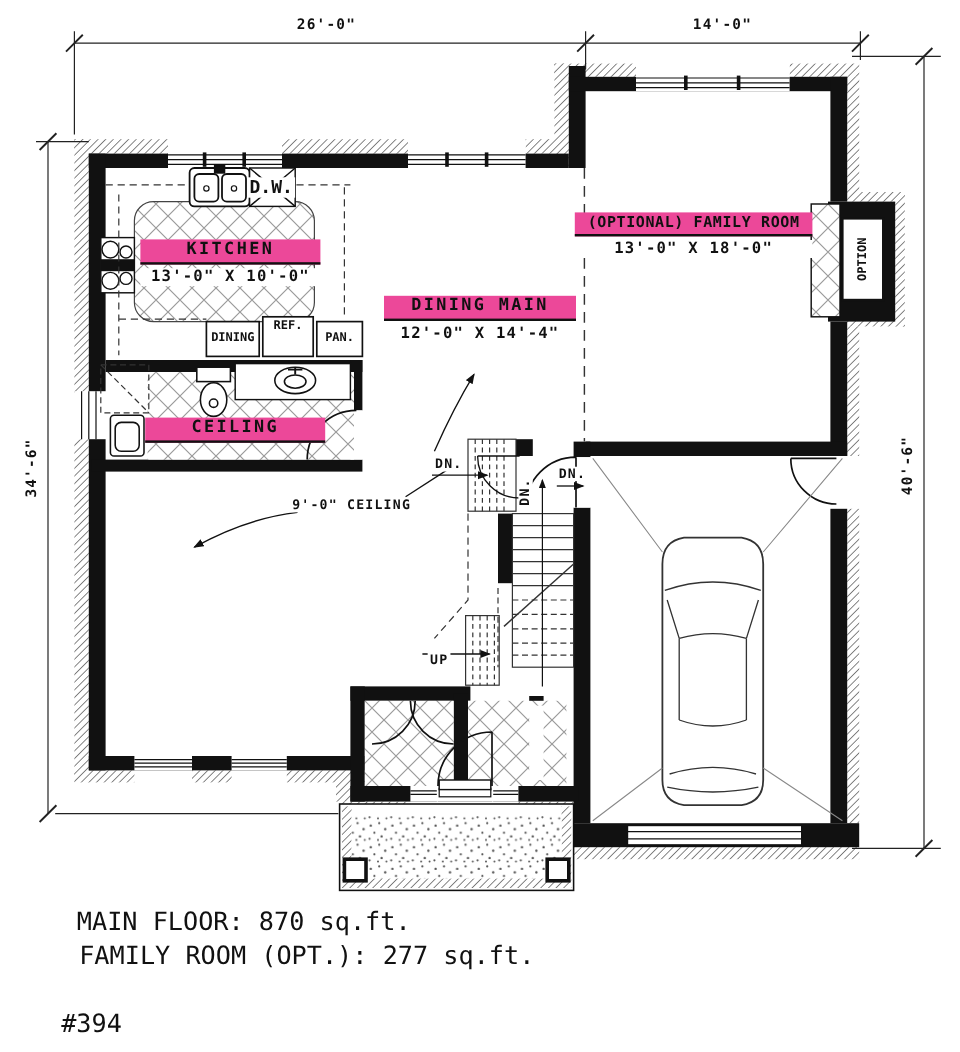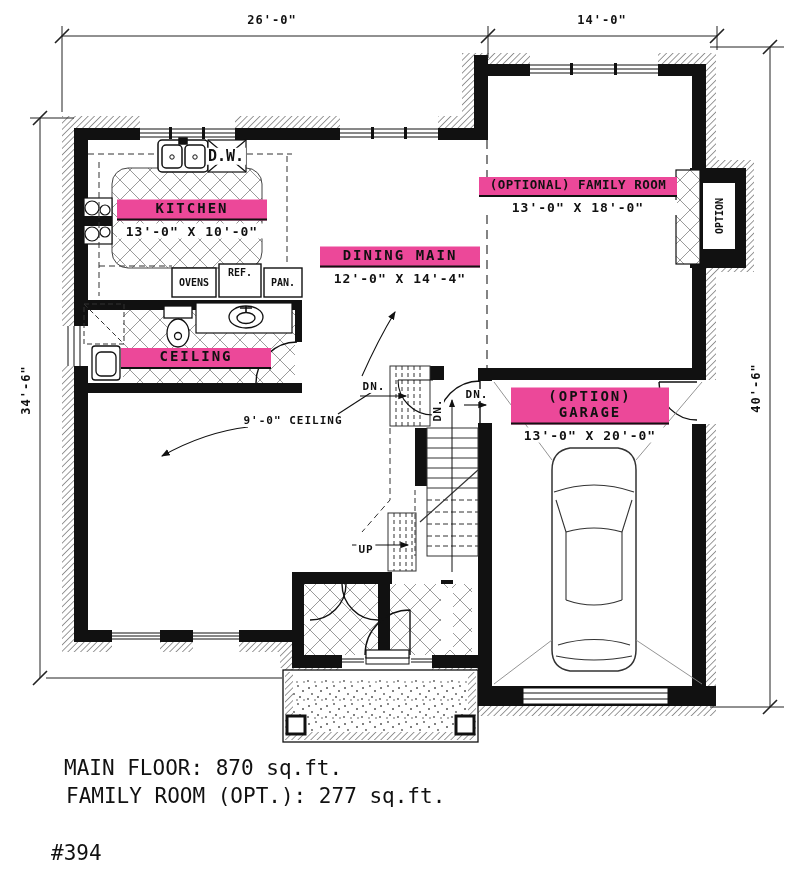--- a/index.html
+++ b/index.html
@@ -298,27 +298,23 @@
   <span class="room-name">DINING MAIN</span>
   <span class="room-size">12'-0" X 14'-4"</span>
 </div>
 <div class="room-label" style="left:578px;top:196px;width:198px;">
   <span class="room-name small">(OPTIONAL) FAMILY ROOM</span>
   <span class="room-size">13'-0" X 18'-0"</span>
 </div>
 <div class="room-label" style="left:196px;top:360px;width:150px;">
   <span class="room-name">CEILING</span>
 </div>
-<div class="room-label" style="left:590px;top:415px;width:158px;">
-  <span class="room-name">(OPTION) GARAGE</span>
-  <span class="room-size">13'-0" X 20'-0"</span>
-</div>
 
 <div class="lbl tiny" style="left:226px;top:156px;font-size:15px;">D.W.</div>
-<div class="lbl tiny" style="left:194px;top:282px;">OVENS</div>
+<div class="lbl tiny" style="left:194px;top:282px;">DINING</div>
 <div class="lbl tiny" style="left:240px;top:272px;">REF.</div>
 <div class="lbl tiny" style="left:283px;top:282px;">PAN.</div>
 <div class="lbl note" style="left:293px;top:421px;">9'-0" CEILING</div>
 <div class="lbl note" style="left:374px;top:387px;">DN.</div>
 <div class="lbl note" style="left:477px;top:395px;">DN.</div>
 <div class="lbl note rot" style="left:438px;top:410px;">DN.</div>
 <div class="lbl note" style="left:366px;top:526px;margin-top:24px;">UP</div>
 <div class="lbl tiny rot" style="left:719px;top:216px;background:transparent;">OPTION</div>
 
 <div class="footer-line" style="left:64px;top:756px;">MAIN FLOOR: 870 sq.ft.</div>

